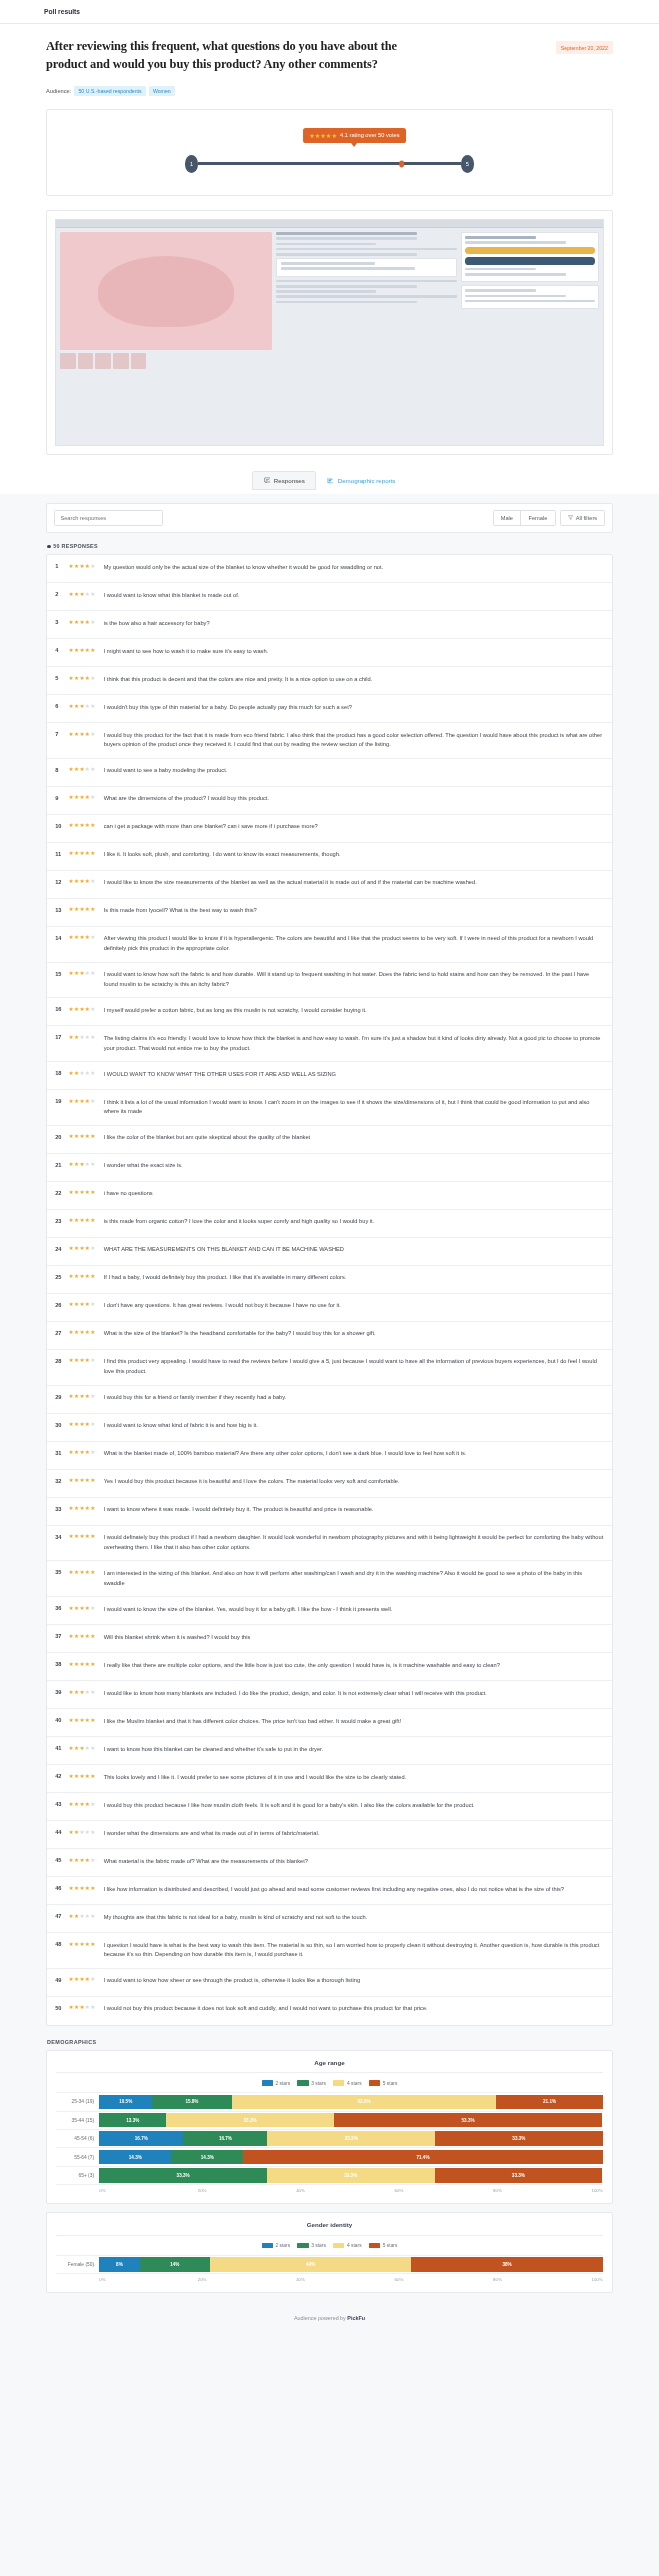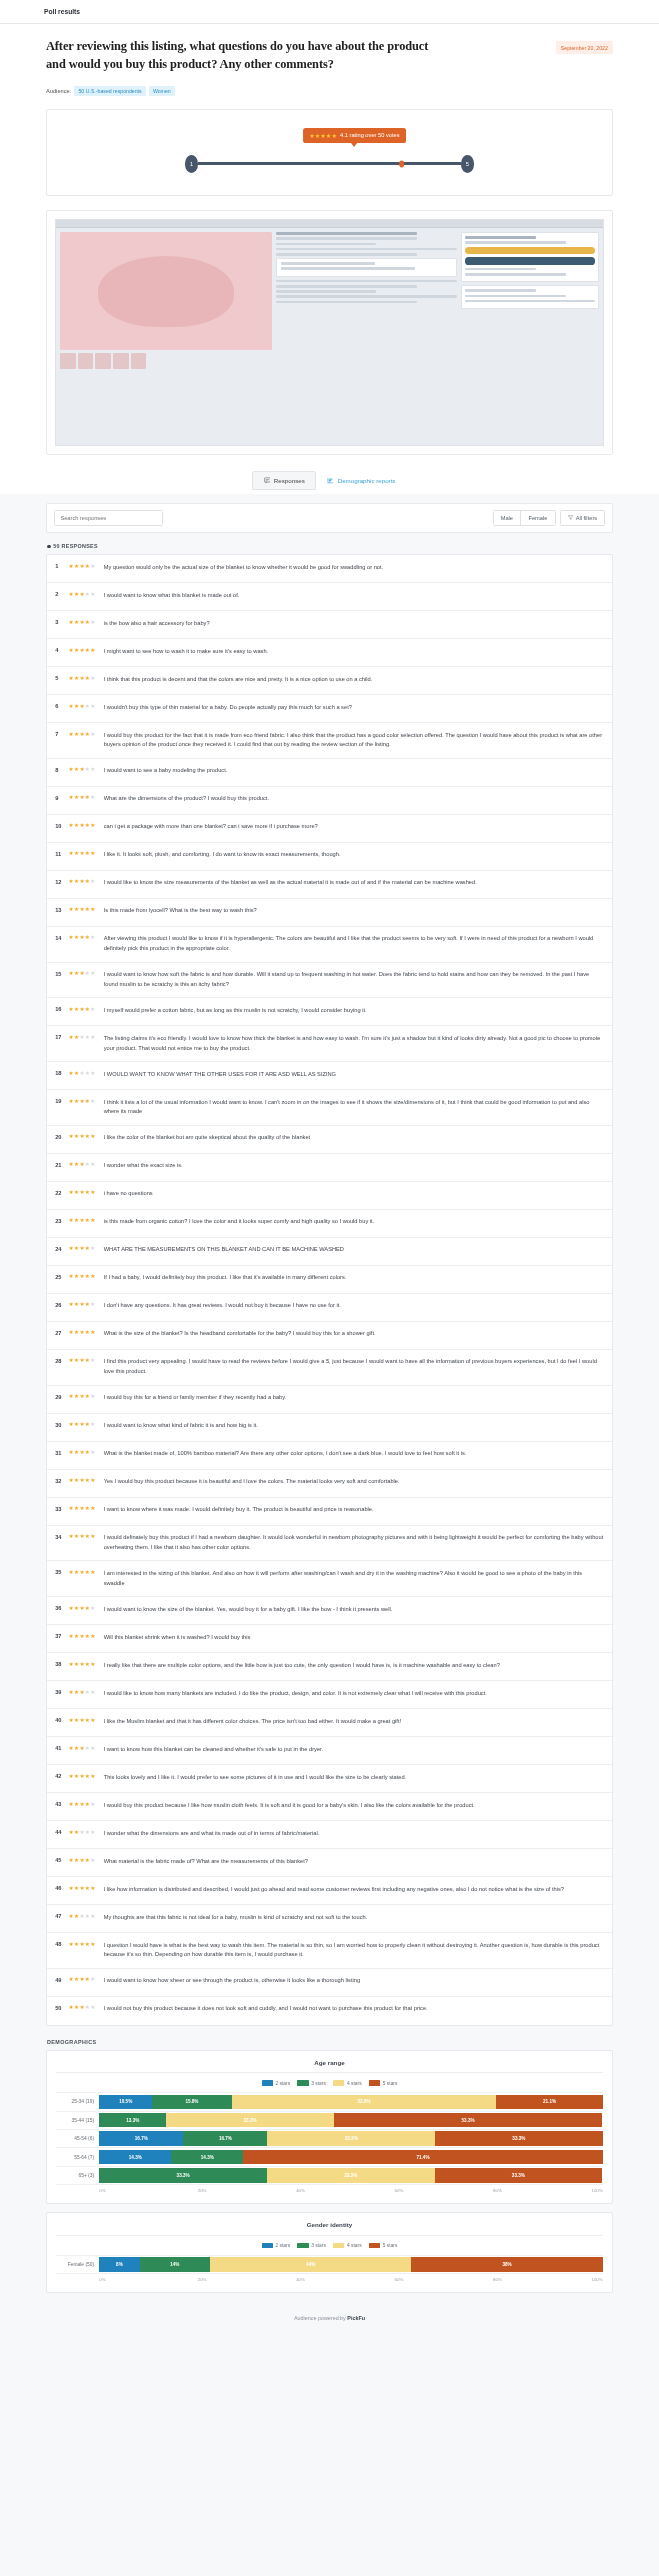--- a/index.html
+++ b/index.html
@@ -306,21 +306,21 @@
 <body>
 
 <div class="topbar">
   <span class="topbar-title">Poll results</span>
 </div>
 
 <div class="page">
   <div class="wrap">
 
     <div class="qhead">
-      <div class="qtitle">After reviewing this listing, what questions do you have about the product and would you buy this product? Any other comments?</div>
+      <div class="qtitle">After reviewing this frequent, what questions do you have about the product and would you buy this product? Any other comments?</div>
       <div class="qdate">September 20, 2022</div>
     </div>
 
     <div class="audience">
       <span>Audience:</span>
       <span class="tag">50 U.S.-based respondents</span>
       <span class="tag">Women</span>
     </div>
 
     <div class="card rating-card">

